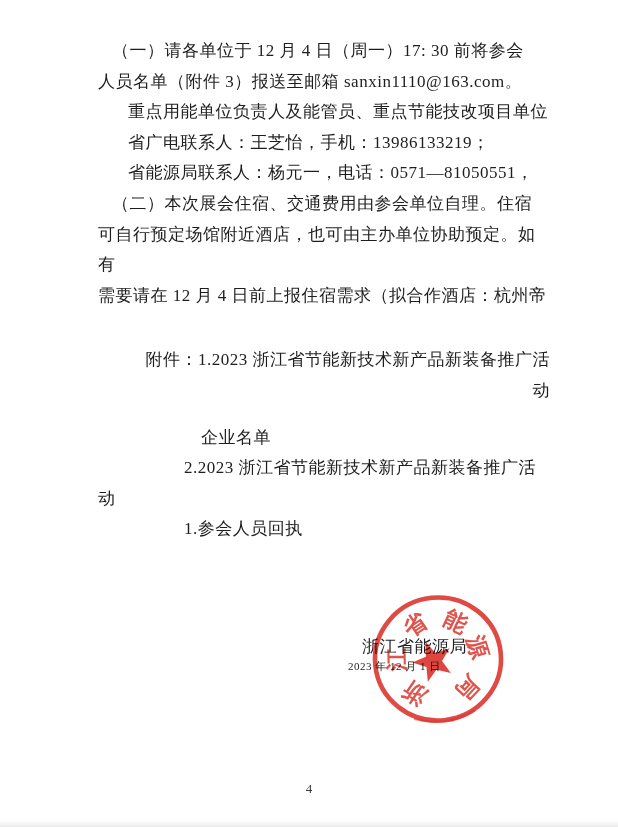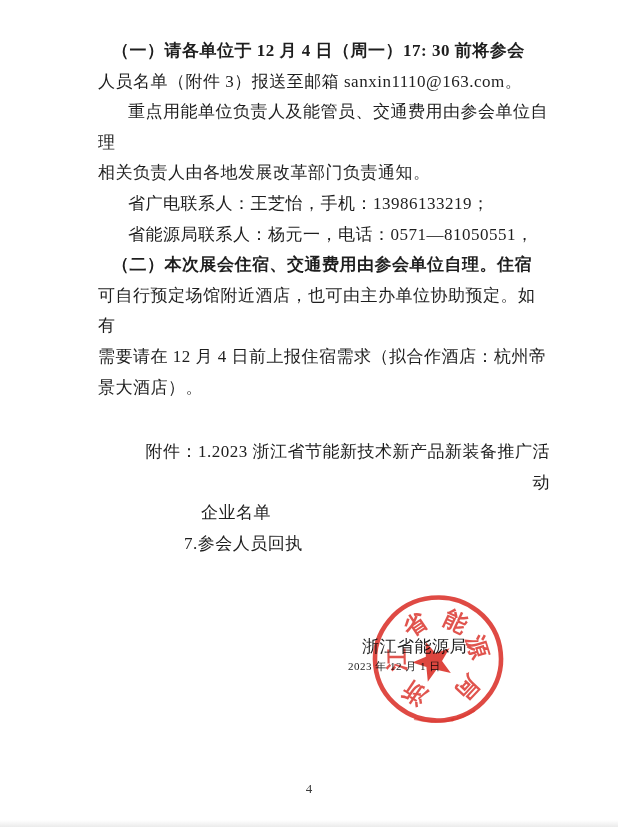--- a/index.html
+++ b/index.html
@@ -13,24 +13,24 @@
   }
   .page { position:absolute; inset:0; background:#fff; }
 
   
   .textcol {
     position:absolute; left:98px; top:36px; width:452px;
     font-size:17px; line-height:30.6px;
     letter-spacing:0.5px;
   }
   .line { min-height:30.6px; }
-  .in-p { text-indent:14px;font-weight:bold; }   
+  .in-p { text-indent:14px; }   
   .in-a { text-indent:30px; }   
   .in-f { text-indent:35px;text-align:right; }   
-  .in-b { text-indent:103px; }  
+  .in-b { text-indent:103px;margin-top:16px; }  
   .in-c { text-indent:86px; }   
   .att-block { margin-top:34px; }
 
   
   .sig-org  { position:absolute; left:362px; top:621px; font-size:17px; line-height:30.6px; letter-spacing:0.5px;margin-top:11px; }
   .sig-date { position:absolute; left:348px; top:651px; font-size:11px; line-height:30.6px; letter-spacing:0.5px; }
 
   
   .pagenum {
     position:absolute; left:0; right:0; top:781px;
@@ -56,33 +56,32 @@
   }
 </style>
 </head>
 <body>
 
 <div class="page">
 
   <div class="textcol">
     <div class="line in-p">（一）请各单位于 12 月 4 日（周一）17: 30 前将参会</div>
     <div class="line">人员名单（附件 3）报送至邮箱 sanxin1110@163.com。</div>
-    <div class="line in-a">重点用能单位负责人及能管员、交通费用由参会单位自理</div>
-    <div class="line">相关负责人由各地发展改革部门负责通知。</div>
+    <div class="line in-a">重点用能单位负责人及能管员、重点节能技改项目单位</div>
     <div class="line in-a">省广电联系人：王芝怡，手机：13986133219；</div>
     <div class="line in-a">省能源局联系人：杨元一，电话：0571—81050551，</div>
     <div class="line in-p">（二）本次展会住宿、交通费用由参会单位自理。住宿</div>
     <div class="line">可自行预定场馆附近酒店，也可由主办单位协助预定。如有</div>
     <div class="line">需要请在 12 月 4 日前上报住宿需求（拟合作酒店：杭州帝</div>
-    <div class="line">景大酒店）。</div>
 
     <div class="att-block">
       <div class="line in-f">附件：1.2023 浙江省节能新技术新产品新装备推广活动</div>
       <div class="line in-b">企业名单</div>
-      <div class="line in-c">7.参会人员回执</div>
+      <div class="line in-c">2.2023 浙江省节能新技术新产品新装备推广活动</div>
+      <div class="line in-c">1.参会人员回执</div>
     </div>
   </div>
 
   <div class="sig-org">浙江省能源局</div>
   <div class="sig-date">2023 年 12 月 1 日</div>
 
   <svg class="seal-svg" width="618" height="827" viewBox="0 0 618 827">
     <g transform="translate(438,659) rotate(-6)">
 
       <ellipse cx="0" cy="0" rx="63" ry="61.5" fill="none" stroke-width="4.6" stroke-opacity="0.9" stroke="#d92b23"></ellipse>

